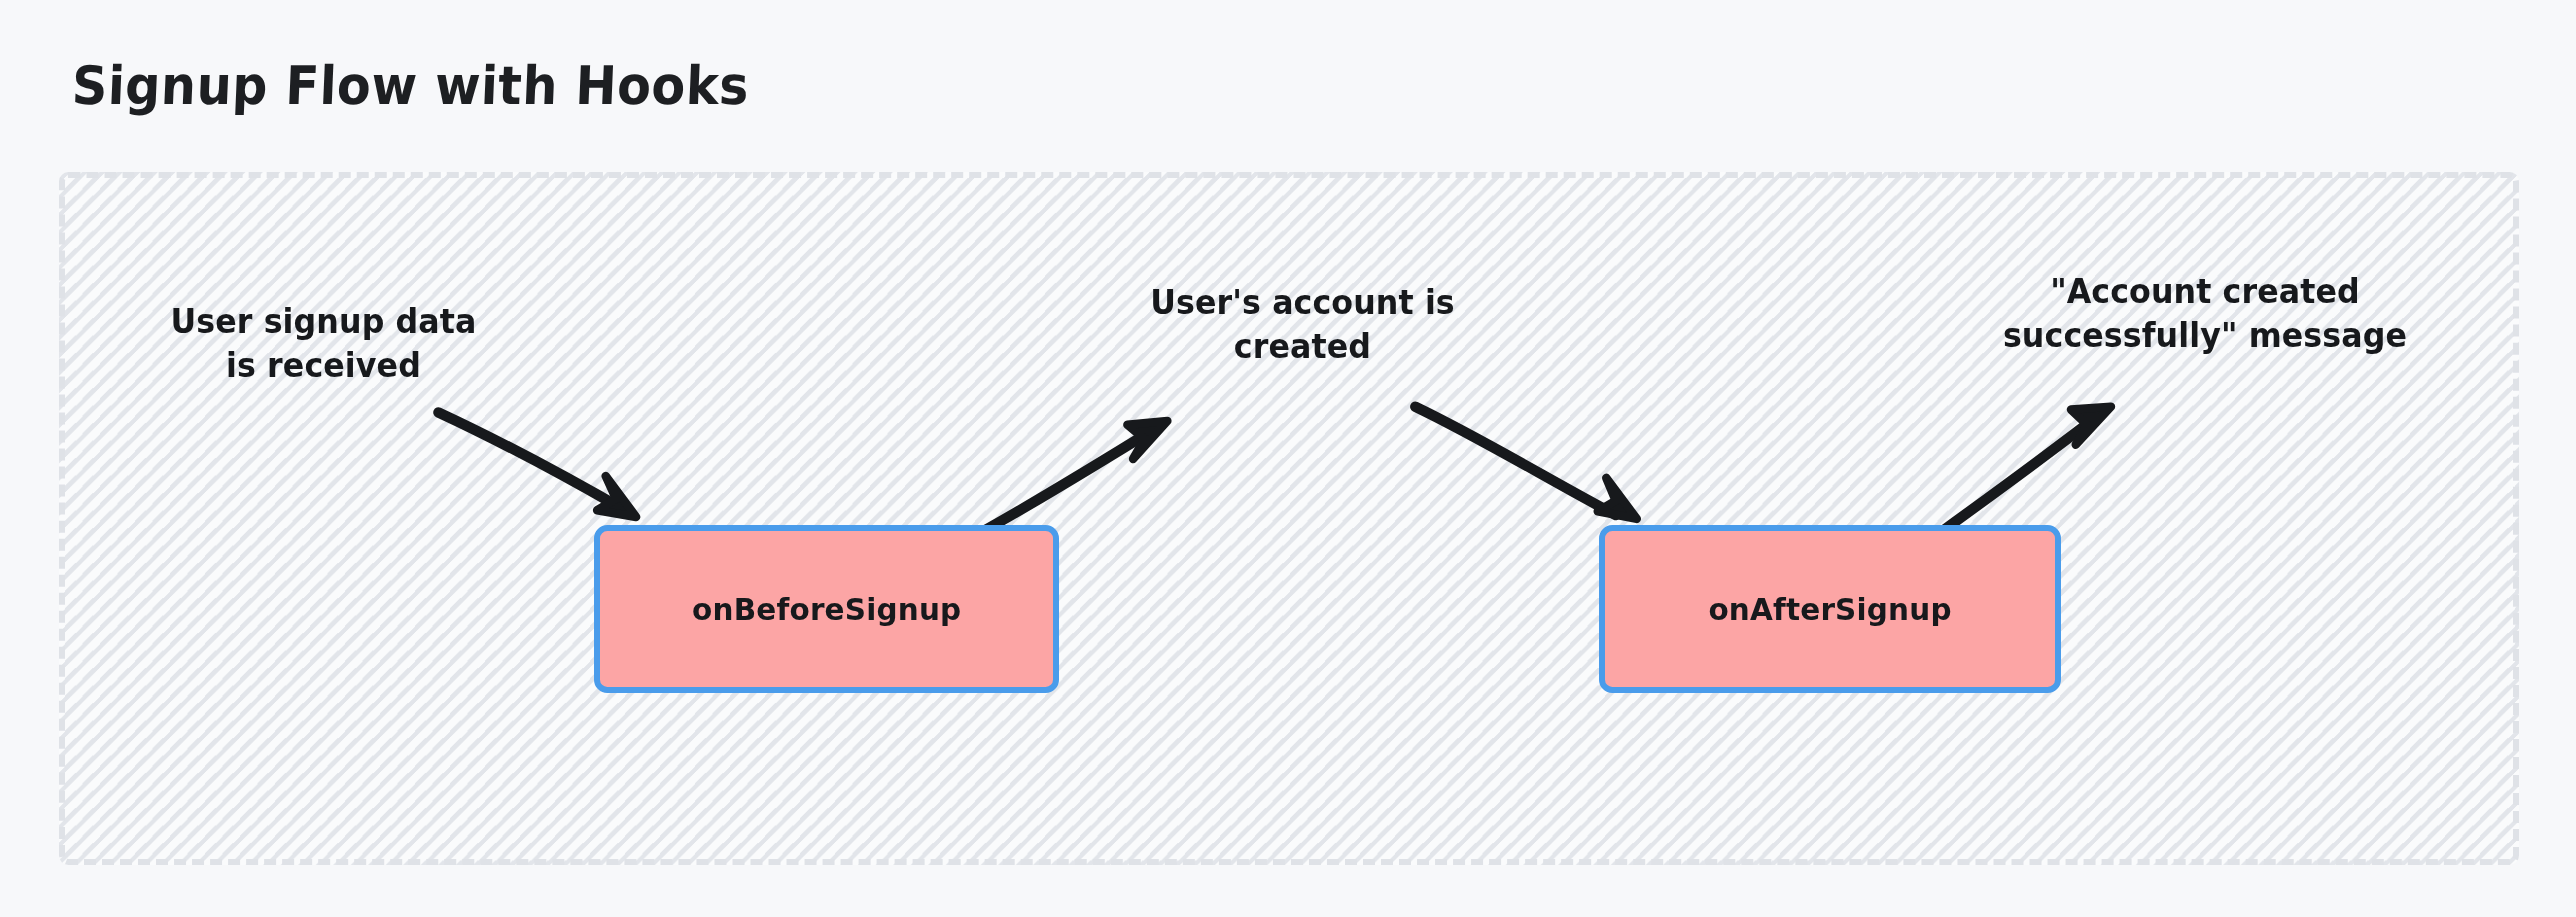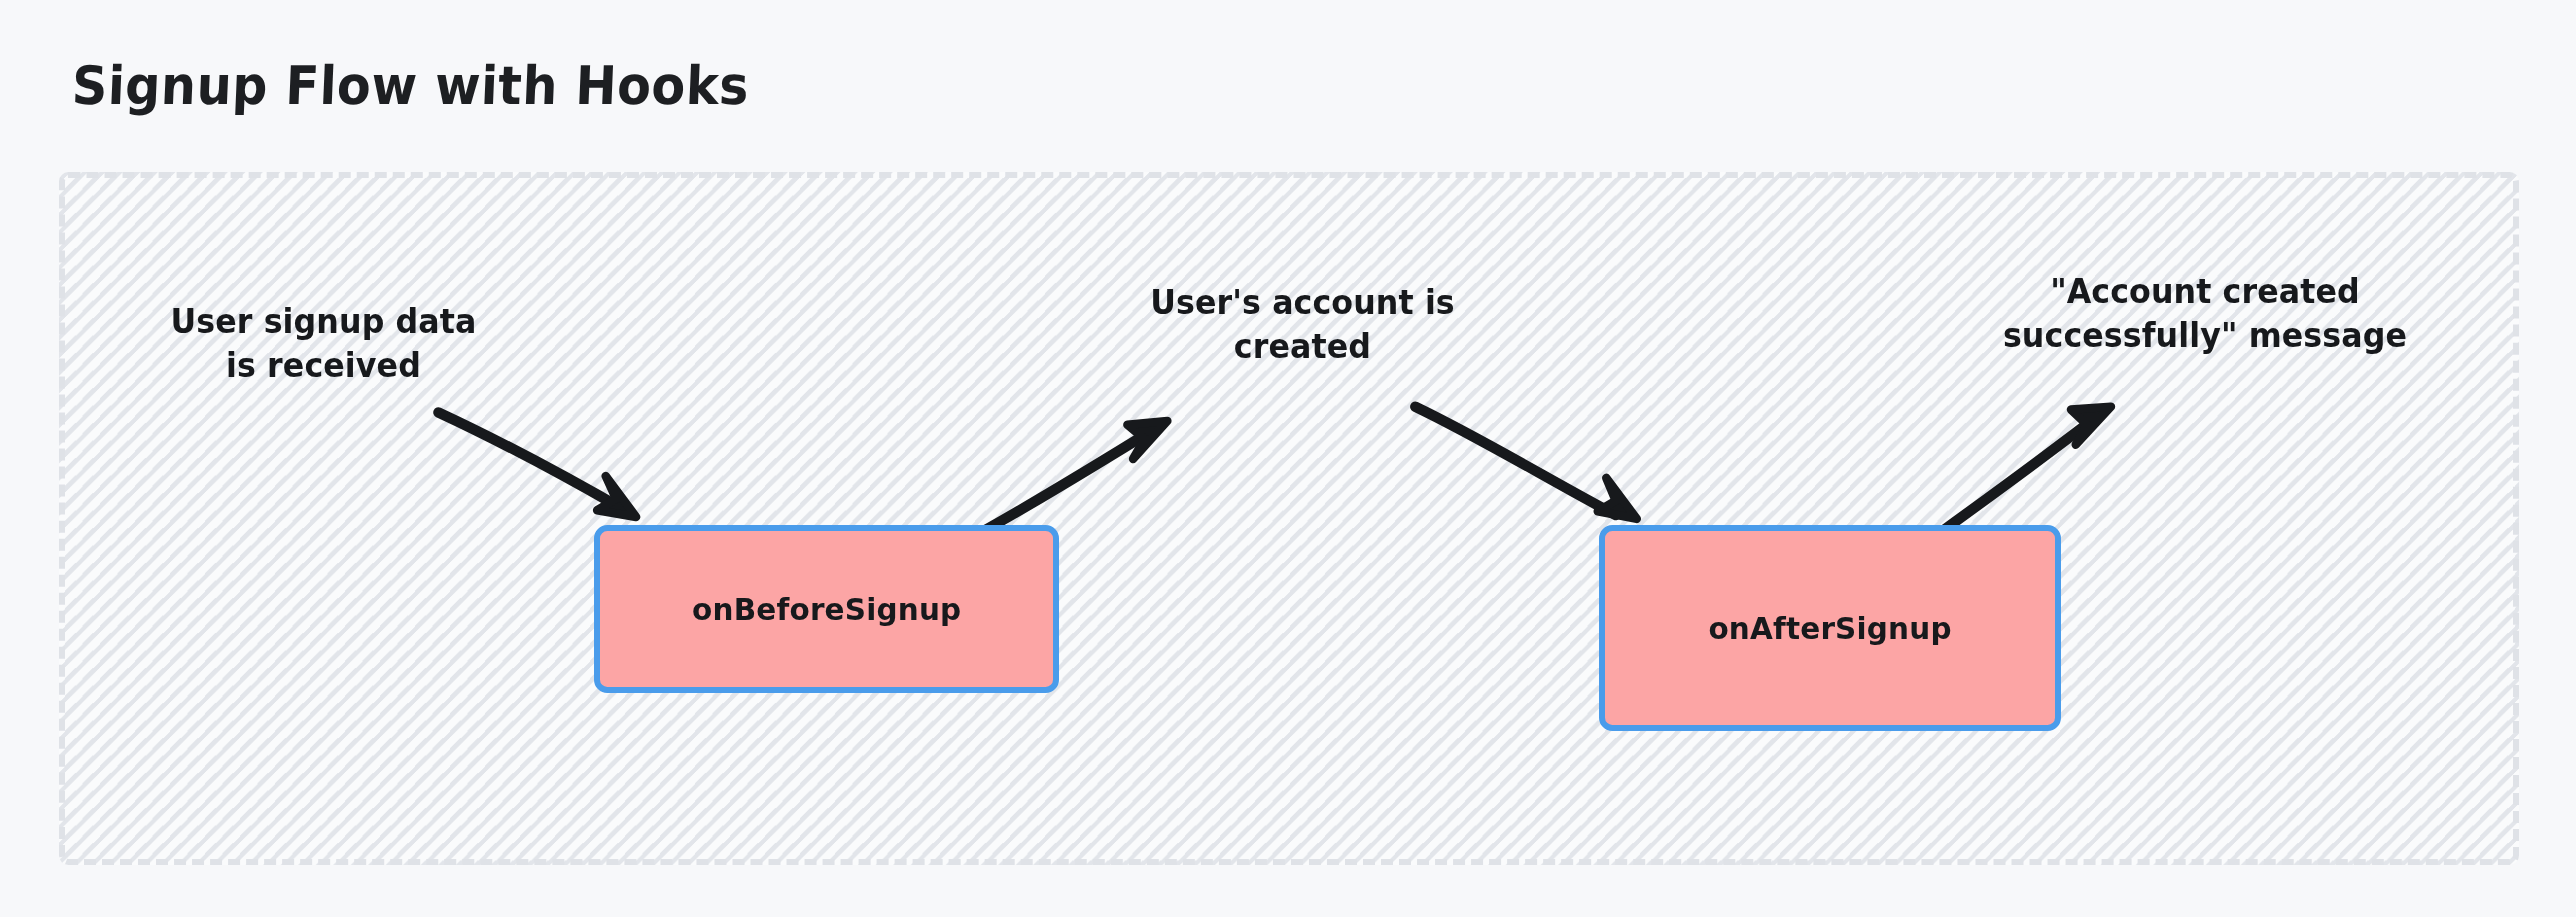--- a/index.html
+++ b/index.html
@@ -76,21 +76,21 @@
   .hook-node-label {
     font-family: "DejaVu Sans", sans-serif;
     font-size: 31px;
     font-weight: 700;
     color: #17191c;
     letter-spacing: 0.2px;
     white-space: nowrap;
     transform: scaleX(0.95);
   }
   #node-before { left: 594px; top: 525px; width: 465px; height: 168px; }
-  #node-after  { left: 1599px; top: 525px; width: 462px; height: 206px; }
+  #node-after  { left: 1599px; top: 525px; width: 462px; height: 168px; }
 
   
   .flow-label {
     position: absolute;
     font-family: "DejaVu Sans", sans-serif;
     font-size: 33px;
     font-weight: 700;
     color: #17191c;
     line-height: 1.33;
     text-align: center;

